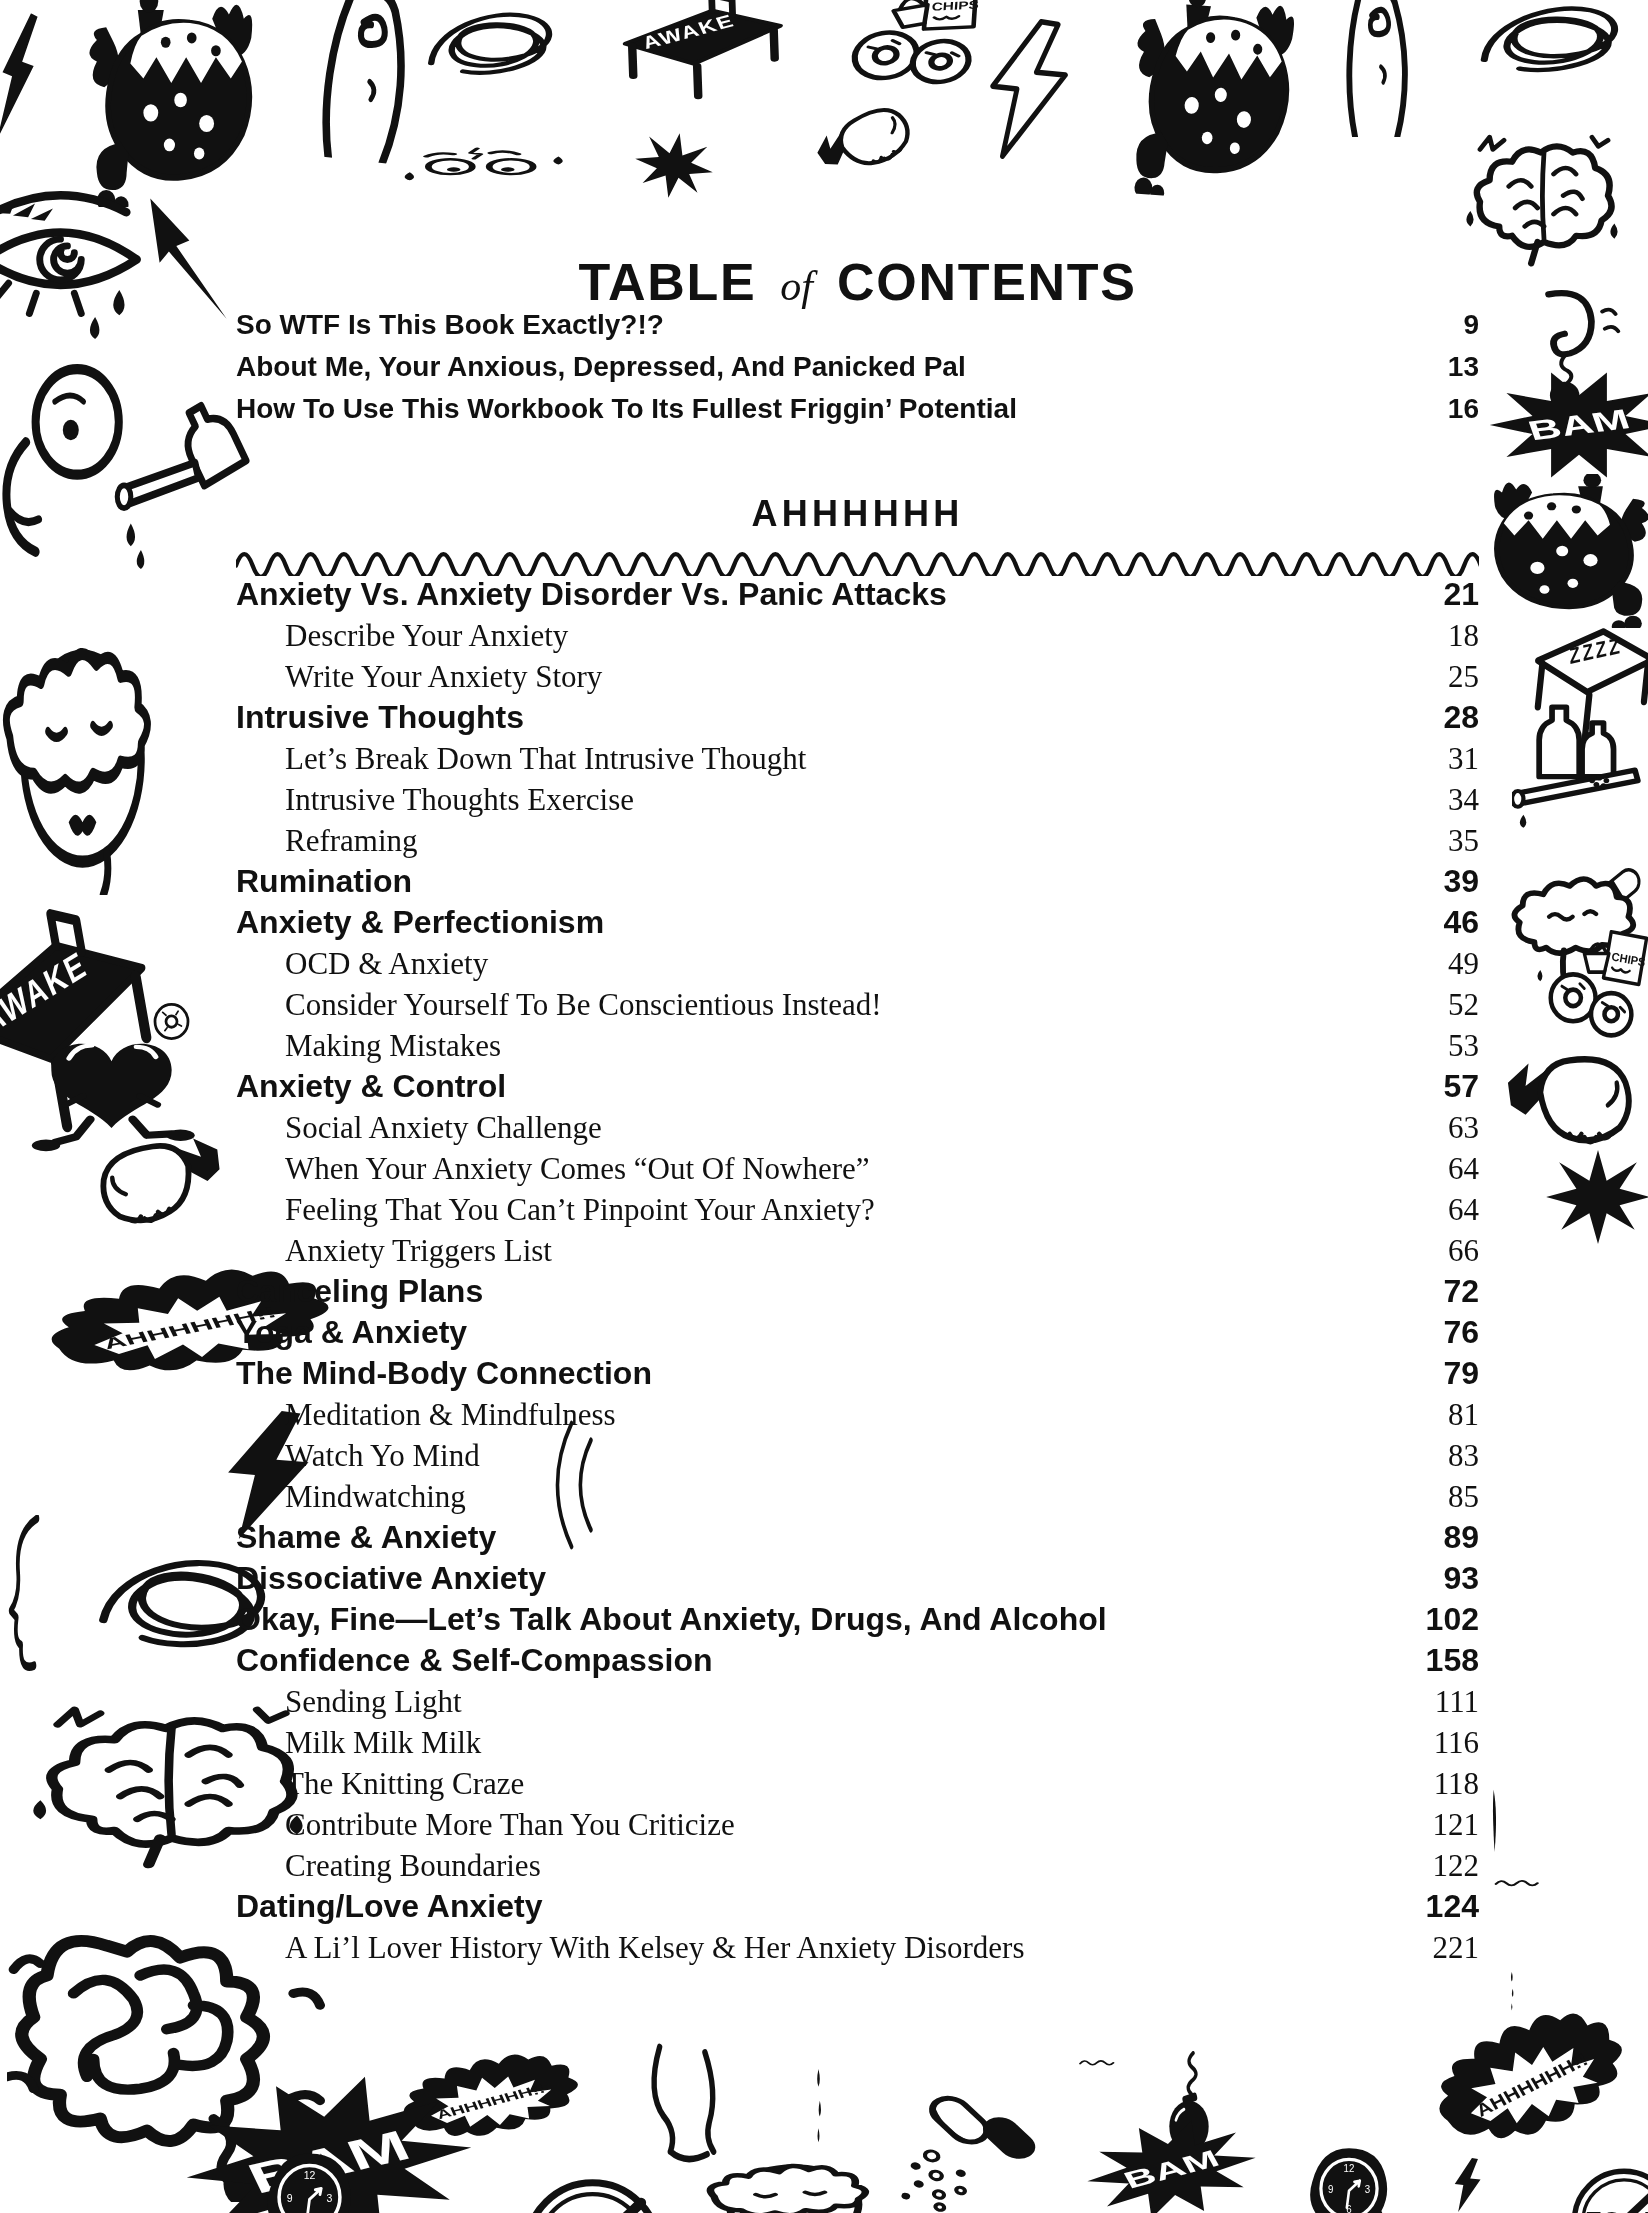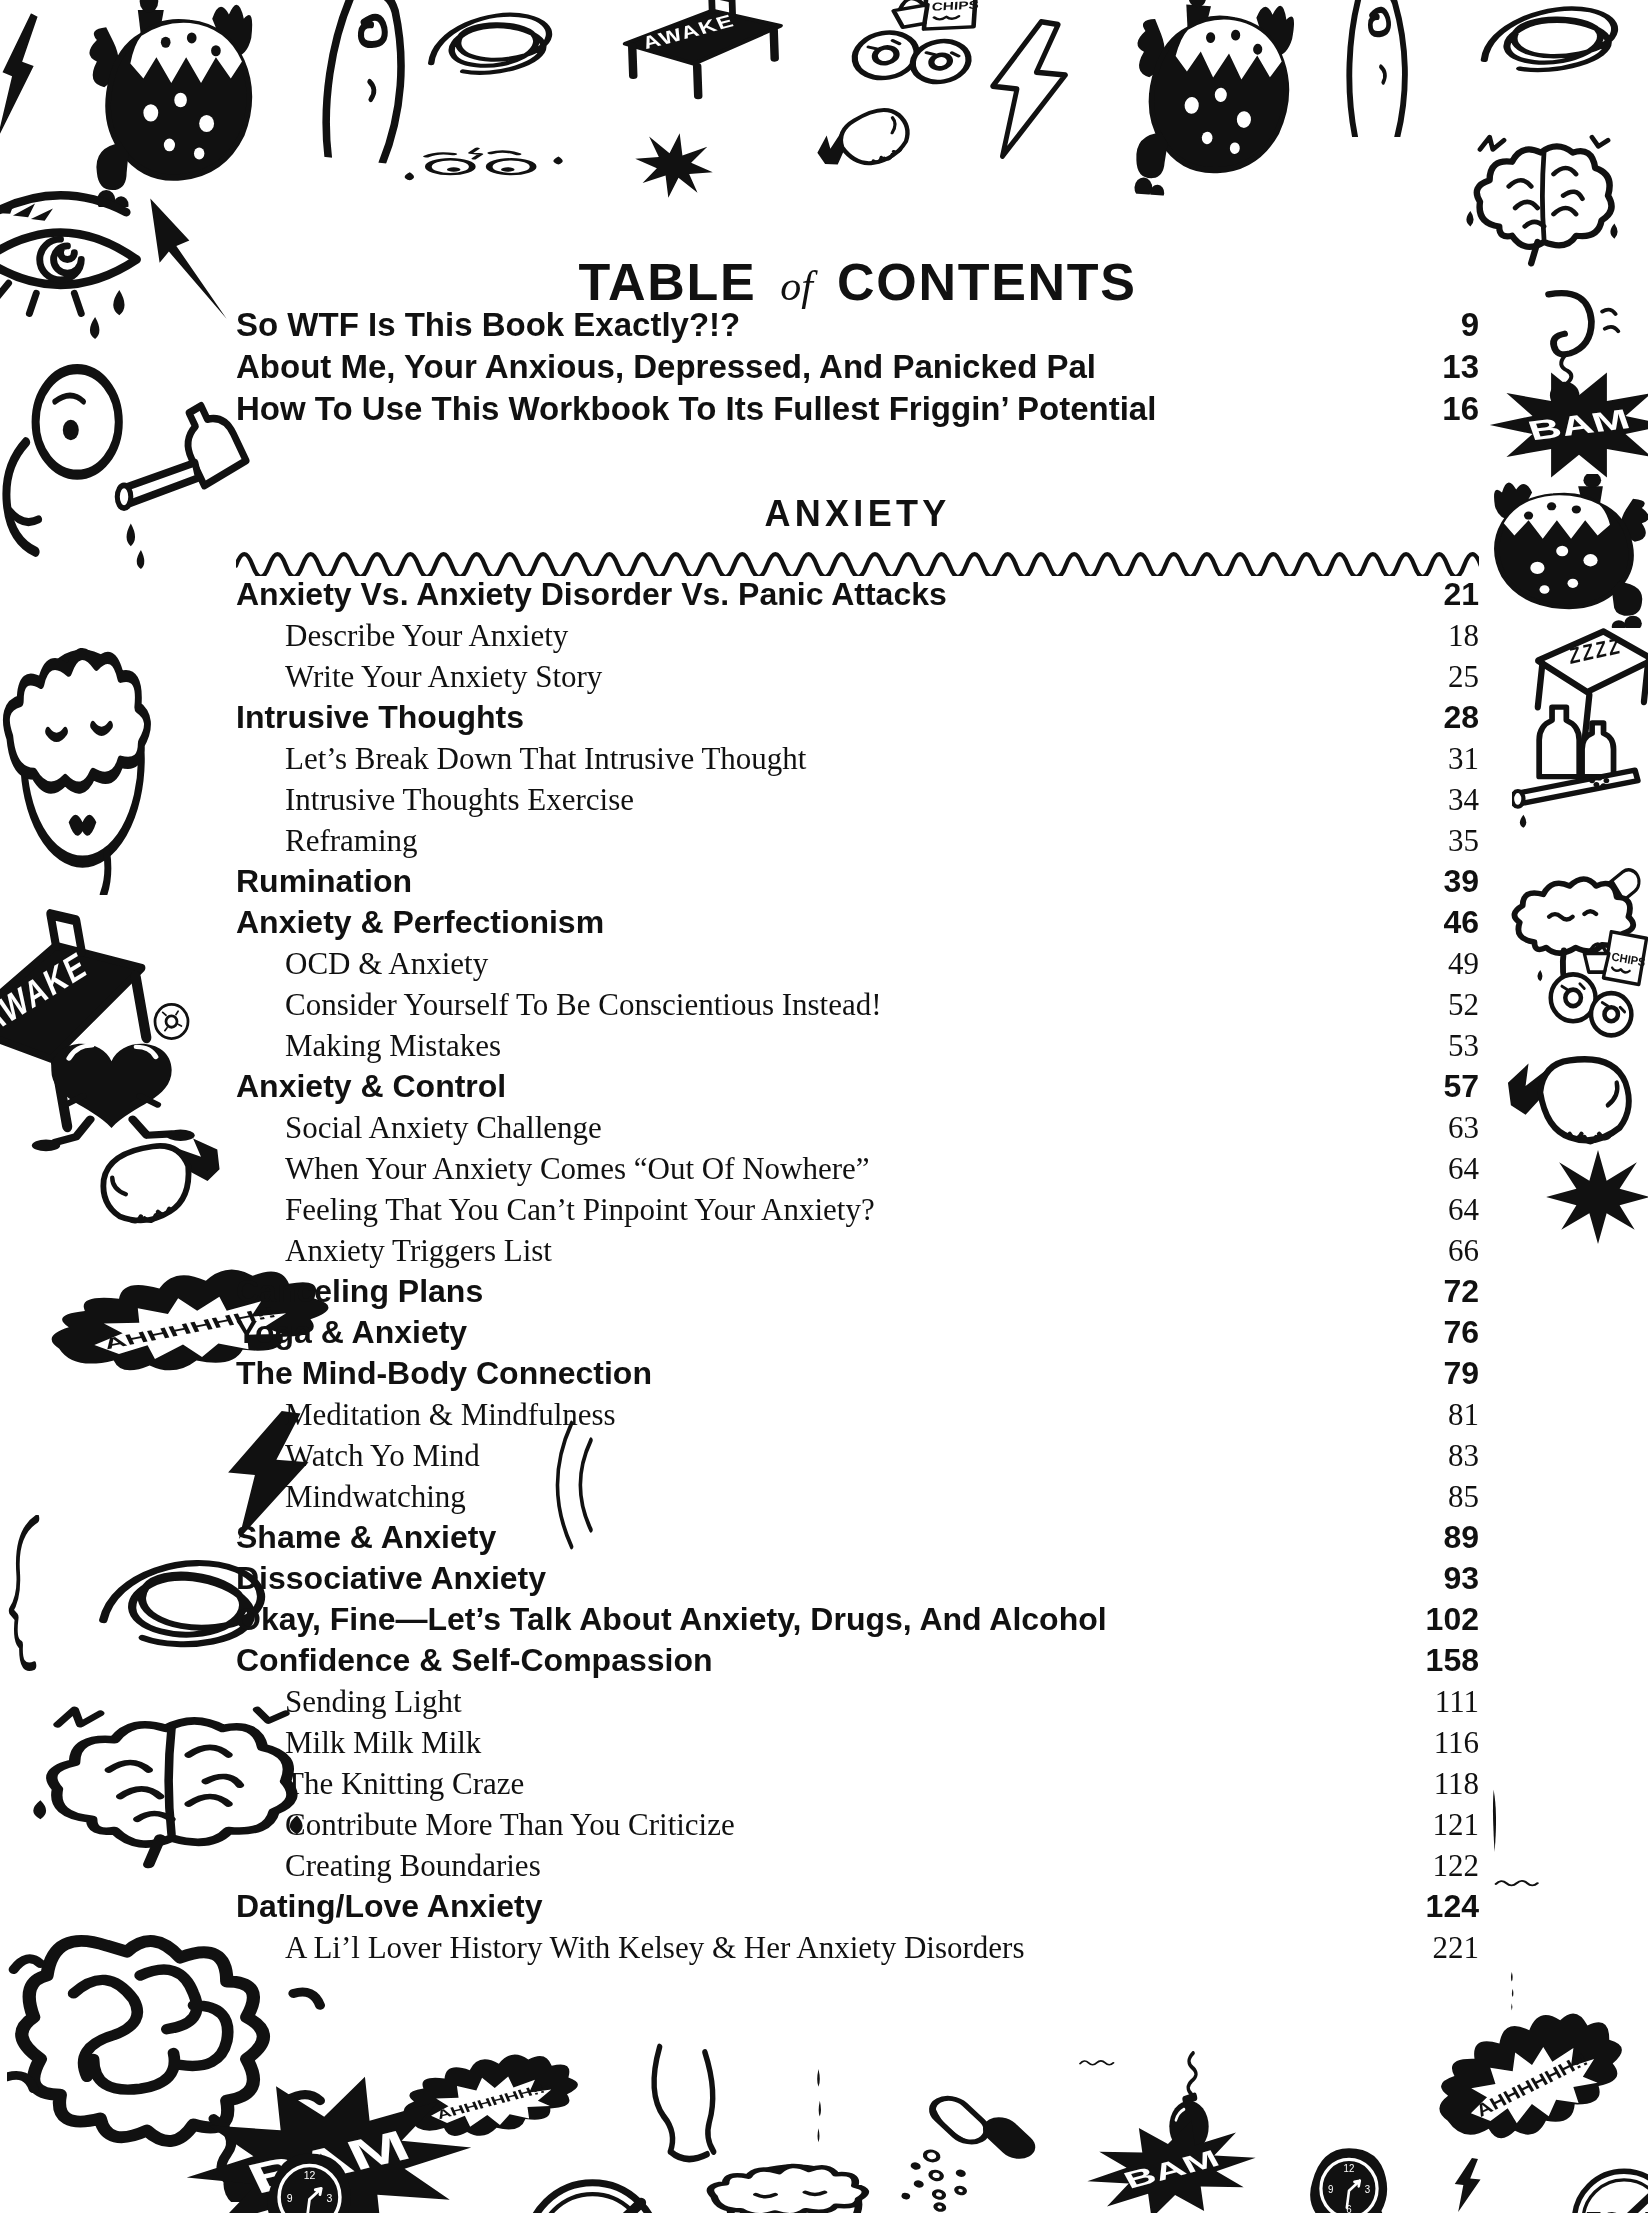--- a/index.html
+++ b/index.html
@@ -10,21 +10,21 @@
   .title .big{font-size:52px;font-weight:bold;letter-spacing:1.7px;}
   .title .of{font-family:"Liberation Serif",serif;font-style:italic;font-size:42px;}
   .introlist{position:absolute;top:304px;width:100%;}
   .mainlist{position:absolute;top:574px;width:100%;}
   .row{display:flex;align-items:center;height:41px;white-space:nowrap;}
   .row .label{flex:0 1 auto;overflow:visible;}
   .row .spacer{flex:1 1 auto;}
   .row.chapter{font-weight:bold;font-size:32px;}
   .row.sub{font-family:"Liberation Serif",serif;font-size:31px;padding-left:49px;}
   .row.sub .pagenum{font-family:"Liberation Serif",serif;}
-  .introlist .row{font-weight:bold;font-size:33px;height:42px;}
+  .introlist .row{font-weight:bold;font-size:28px;height:42px;}
   .sectionhead{position:absolute;top:493px;width:100%;text-align:center;
                font-size:36px;font-weight:bold;letter-spacing:4.3px;}
   .squiggle{position:absolute;top:548px;left:0;width:1243px;height:28px;}
   .doo{position:absolute;z-index:1;}
   .doo *{stroke-linecap:round;stroke-linejoin:round;}
   svg text{font-family:"Liberation Sans",sans-serif;}
 </style>
 </head>
 <body>
 
@@ -476,21 +476,21 @@
           <span class="pagenum">13</span>
         </div>
 
         <div class="row chapter">
           <span class="label">How To Use This Workbook To Its Fullest Friggin’ Potential</span>
           <span class="spacer"></span>
           <span class="pagenum">16</span>
         </div>
       </div>
 
-    <div class="sectionhead">ANXIETY</div>
+    <div class="sectionhead">AHHHHHH</div>
 
     <svg class="squiggle" viewBox="0 0 1438 32" preserveAspectRatio="none">
       <path id="squiggle-path" d="M0,20 q9.6,-26 19.2,0 t19.2,0 t19.2,0 t19.2,0 t19.2,0 t19.2,0 t19.2,0 t19.2,0 t19.2,0 t19.2,0 t19.2,0 t19.2,0 t19.2,0 t19.2,0 t19.2,0 t19.2,0 t19.2,0 t19.2,0 t19.2,0 t19.2,0 t19.2,0 t19.2,0 t19.2,0 t19.2,0 t19.2,0 t19.2,0 t19.2,0 t19.2,0 t19.2,0 t19.2,0 t19.2,0 t19.2,0 t19.2,0 t19.2,0 t19.2,0 t19.2,0 t19.2,0 t19.2,0 t19.2,0 t19.2,0 t19.2,0 t19.2,0 t19.2,0 t19.2,0 t19.2,0 t19.2,0 t19.2,0 t19.2,0 t19.2,0 t19.2,0 t19.2,0 t19.2,0 t19.2,0 t19.2,0 t19.2,0 t19.2,0 t19.2,0 t19.2,0 t19.2,0 t19.2,0 t19.2,0 t19.2,0 t19.2,0 t19.2,0 t19.2,0 t19.2,0 t19.2,0 t19.2,0 t19.2,0 t19.2,0 t19.2,0 t19.2,0 t19.2,0 t19.2,0 t19.2,0" fill="none" stroke="#111" stroke-width="5" stroke-linecap="round"></path>
     </svg>
 
     <div class="mainlist">
 
         <div class="row chapter">
           <span class="label">Anxiety Vs. Anxiety Disorder Vs. Panic Attacks</span>
           <span class="spacer"></span>

